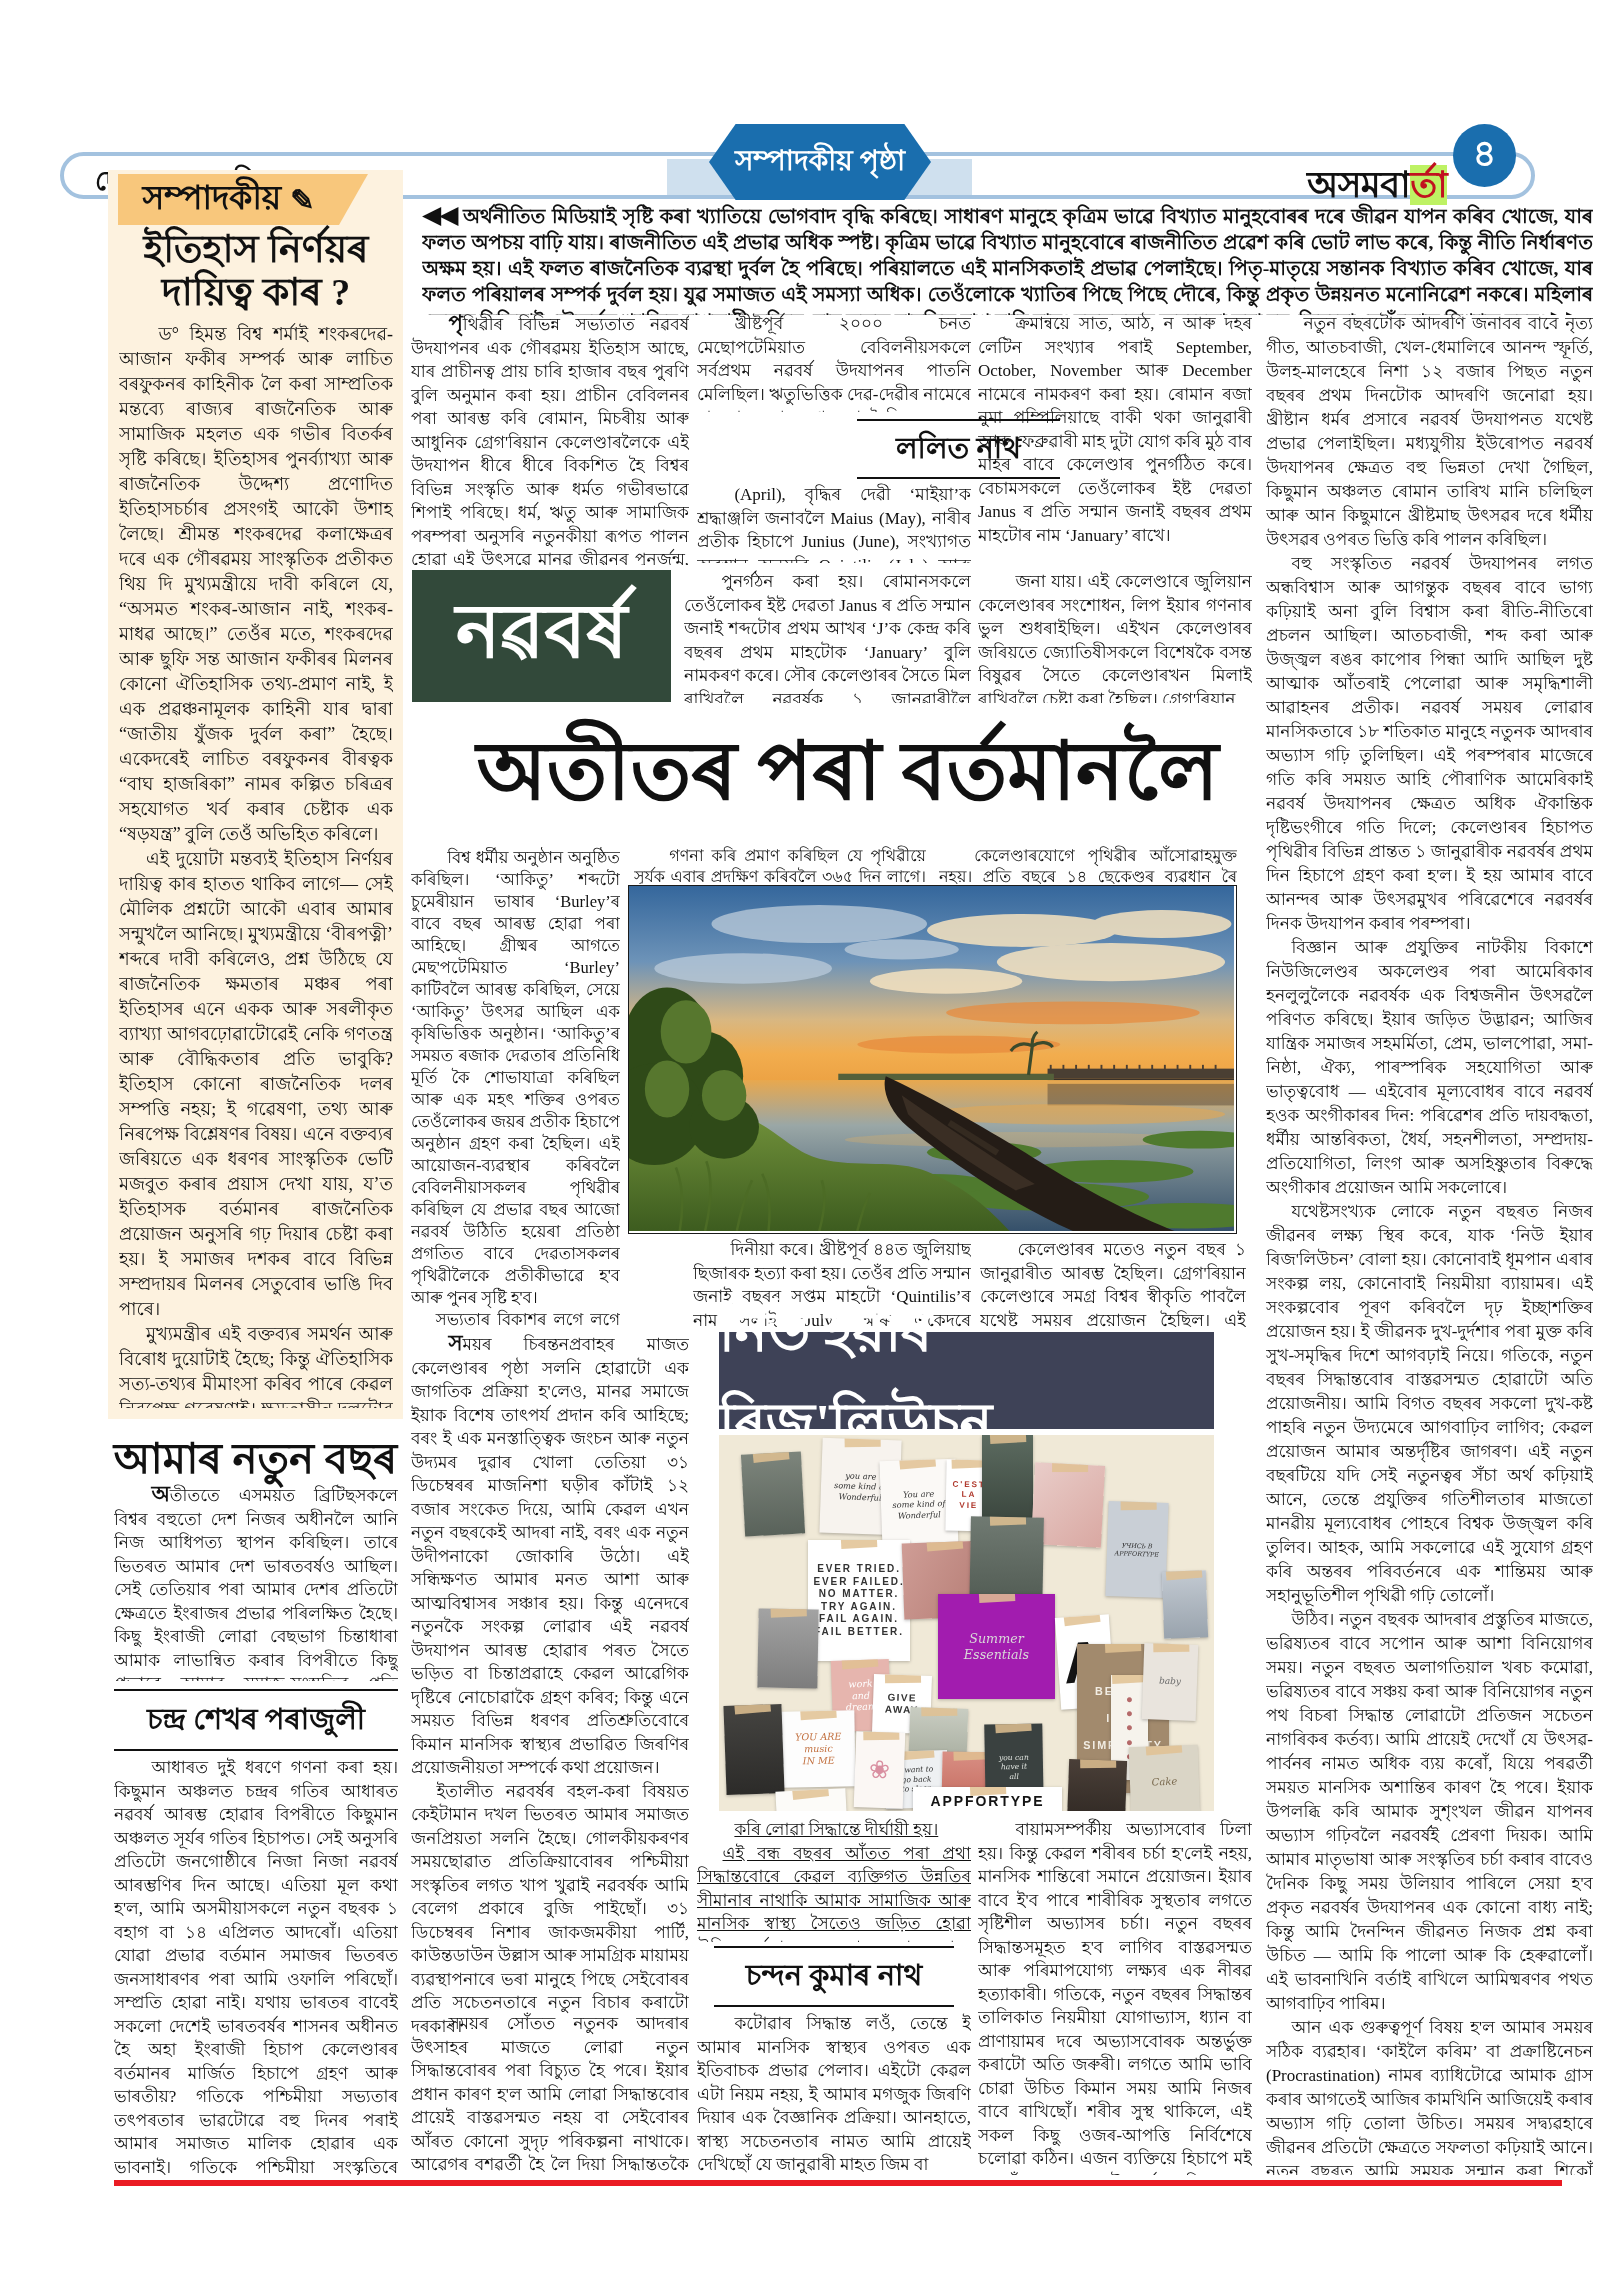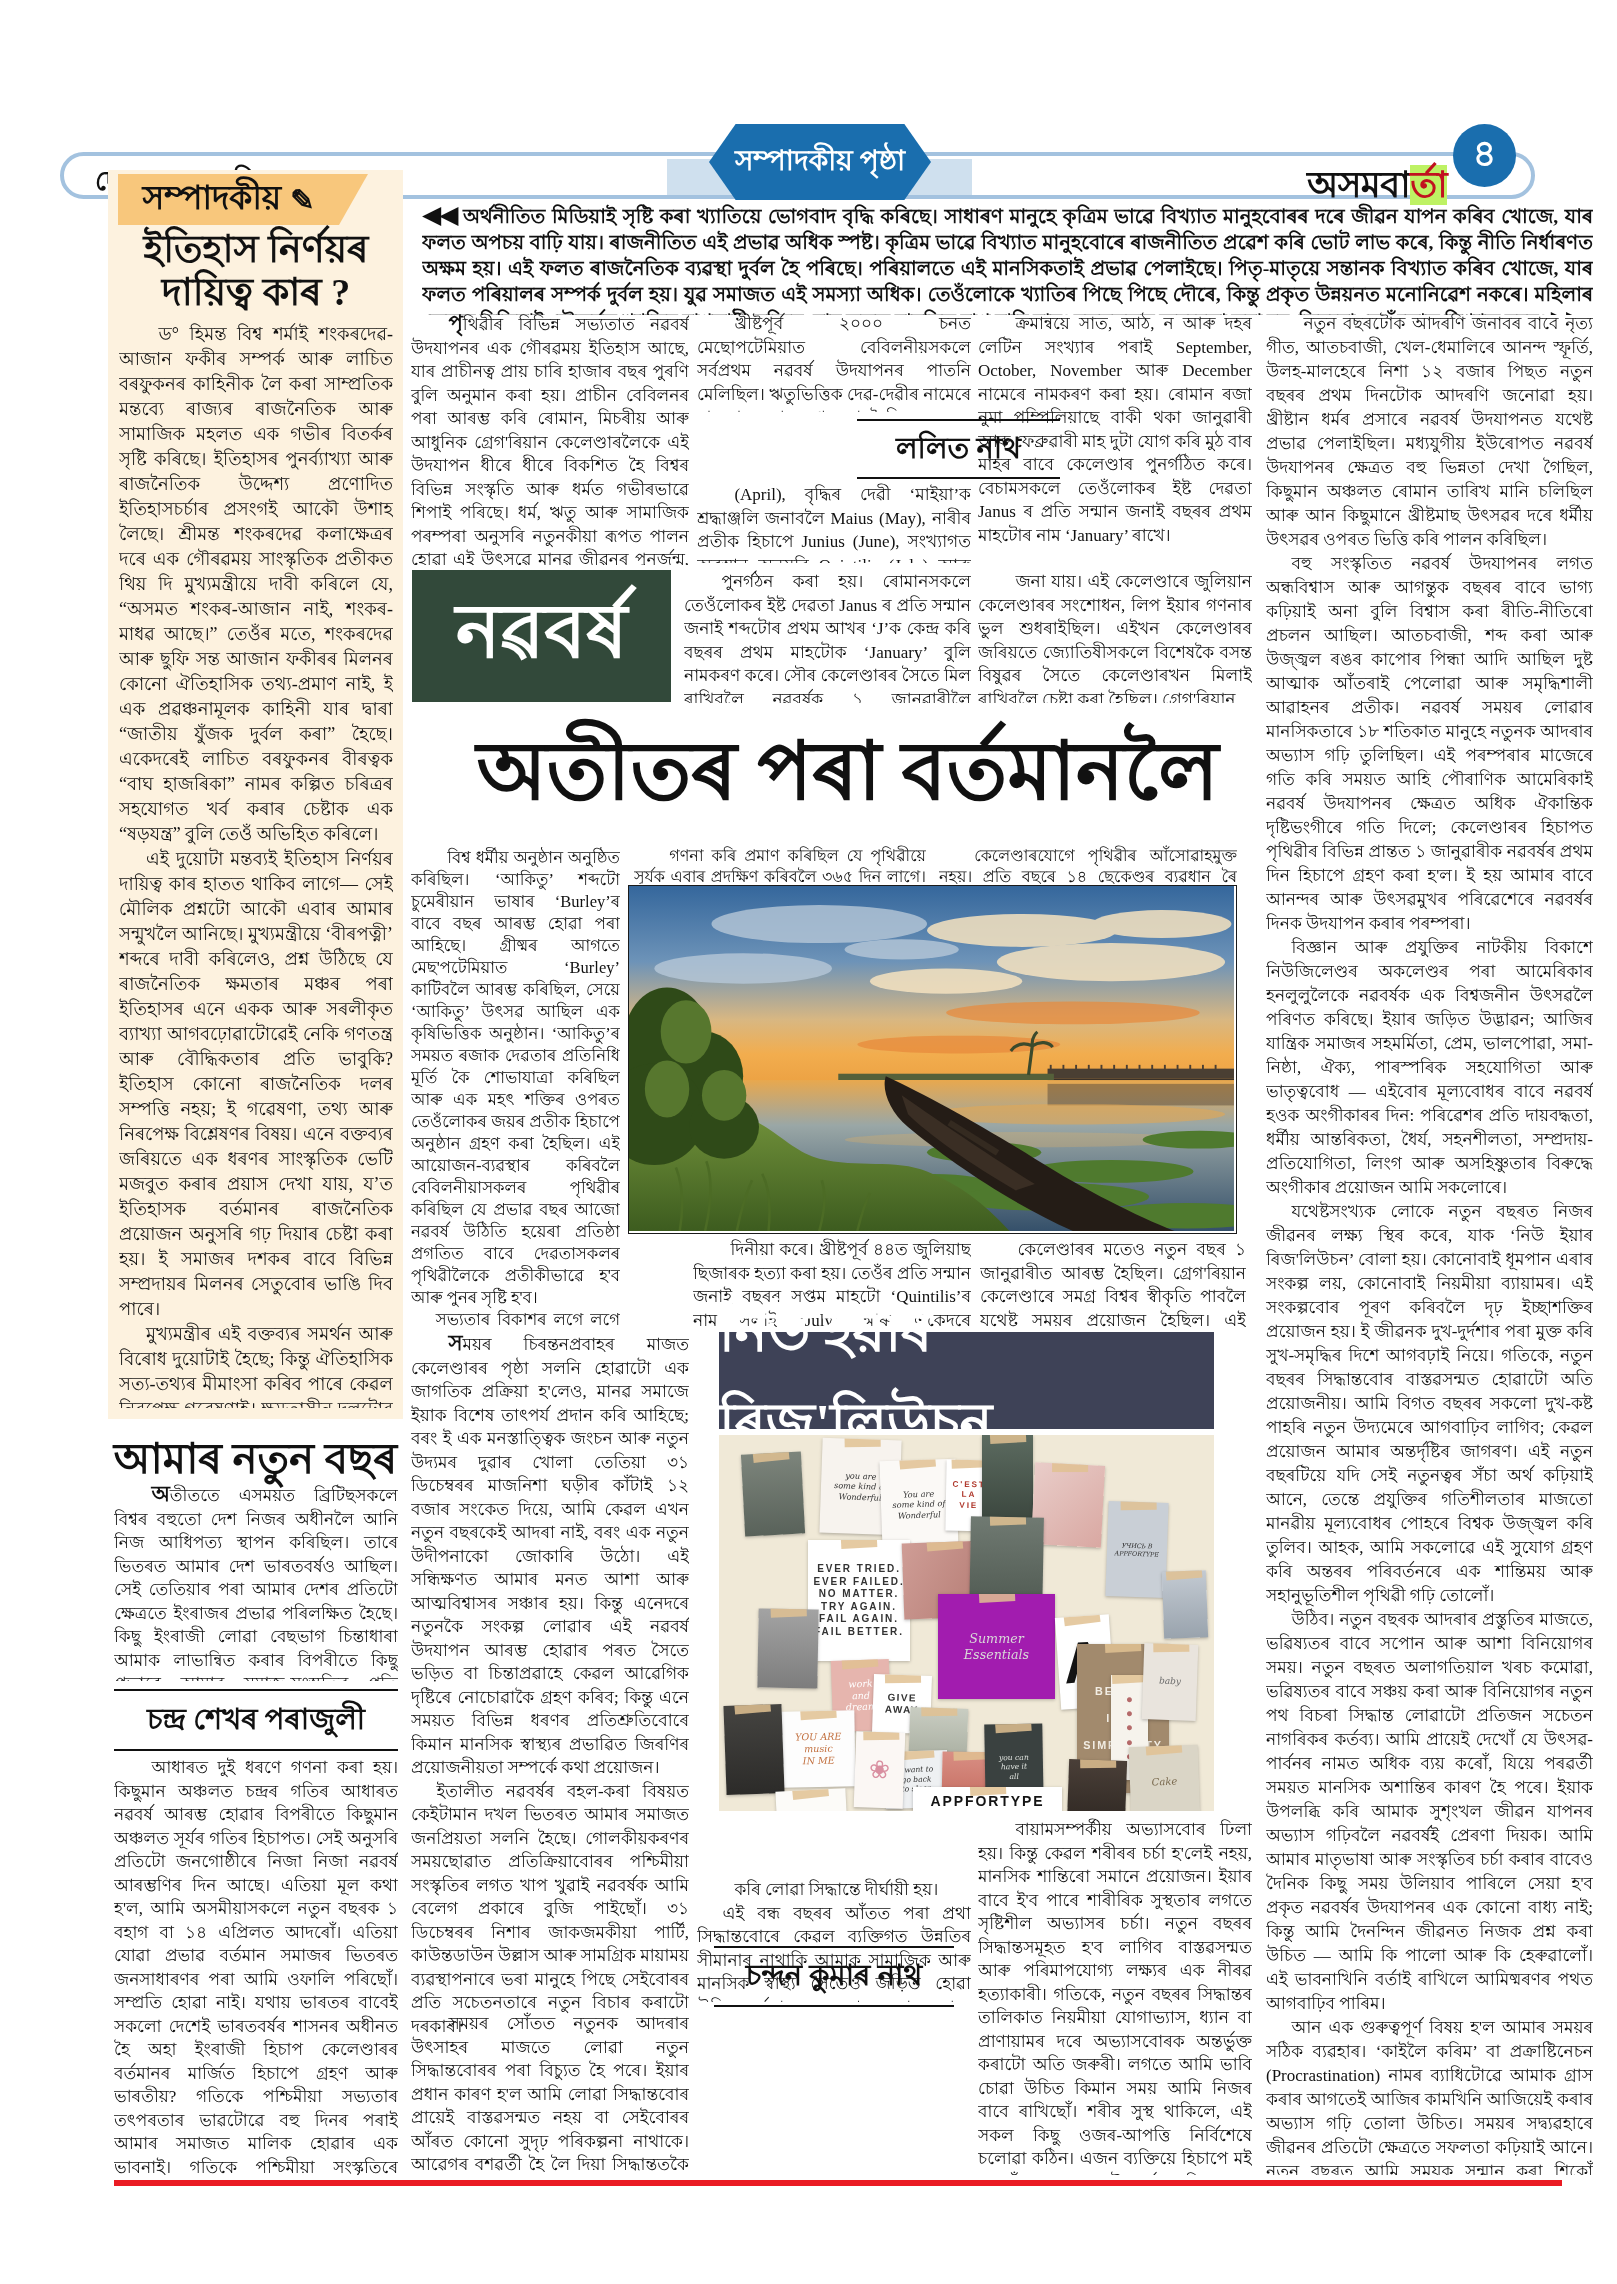--- a/index.html
+++ b/index.html
@@ -312,25 +312,28 @@
       <div class="card " style="left: 39px; top: 174px; width: 60px; height: 79px; transform: rotate(1deg); background: linear-gradient(rgb(163, 163, 163), rgb(125, 125, 125)); color: rgb(51, 51, 51); font-size: 10px;"></div>
       <div class="card script" style="left: 58px; top: 355px; width: 70px; height: 63px; transform: rotate(-3deg); background: rgb(252, 251, 248); color: rgb(51, 51, 51); font-size: 9.5px;">Paris
 bonjour</div>
       <div class="card caps" style="left: 194px; top: 352px; width: 149px; height: 28.6px; transform: rotate(0deg); background: rgb(255, 255, 255); color: rgb(20, 20, 20); font-size: 14px;">APPFORTYPE</div>
       <div class="card " style="left: 349px; top: 325px; width: 58px; height: 67px; transform: rotate(2deg); background: linear-gradient(rgb(74, 63, 56), rgb(46, 39, 34)); color: rgb(51, 51, 51); font-size: 10px;"></div>
       <div class="card script" style="left: 411px; top: 311px; width: 69px; height: 73px; transform: rotate(-2deg); background: rgb(218, 213, 198); color: rgb(122, 106, 79); font-size: 10px;">Cake</div>
       <div class="card " style="left: 136px; top: 297px; width: 49px; height: 76px; transform: rotate(2deg); background: rgb(251, 247, 244); color: rgb(217, 143, 160); font-size: 25px;">❀</div>
       <div class="card " style="left: 444px; top: 136px; width: 44px; height: 67px; transform: rotate(-2deg); background: linear-gradient(rgb(195, 202, 210), rgb(153, 163, 173)); color: rgb(51, 51, 51); font-size: 10px;"></div>
     </div>
 
-  <div class="abs col body-col" style="left:697px;top:1878px;width:274px;height:124px;">
+  <div class="abs col body-col" style="left:697px;top:1818px;width:274px;height:124px;text-decoration:underline;">
       <p>কৰি লোৱা সিদ্ধান্তে দীৰ্ঘায়ী হয়।</p>
       <p>এই বন্ধ বছৰৰ আঁতত পৰা প্ৰথা সিদ্ধান্তবোৰে কেৱল ব্যক্তিগত উন্নতিৰ সীমানাৰ নাথাকি আমাক সামাজিক আৰু মানসিক স্বাস্থ্য সৈতেও জড়িত হোৱা উচিত। বৰ্তমান সময়ত মানৱ সমাজৰ বাবে সকলো সিদ্ধান্ততে হ'ব লাগিব ‘ডিজিটেল আসক্তি’ৰ পৰা মুক্তি। বৰ্তমানৰ কৰ্মব্যস্ত দেখা সময় আৰু ছুটিৰে মিডিয়াৰ সংযোগবোৰৰ মানৱৰ দৃষ্টিশক্তিৰ মানসিক স্বাস্থ্যৰ ক্ষতি কৰি আছে। সেয়েহে, নতুন বছৰত আমি অনলাইন ব্যৱহাৰ সময়সীমাৰ এক ‘ডিজিটেল ডিয়েট’ বা সচেতনতাৰে ইলেকট্ৰনিক ডিভাইচৰ পৰা আঁতৰি থকাৰ সিদ্ধান্ত ল'ব পাৰোঁ। আমি যদি দিনটোৰ এটি নিৰ্দিষ্ট সময় ফোন, লেপটপ আদিৰ পৰা দূৰত্ব ৰাখি প্ৰকৃতিৰ মাজত বা প্ৰিয়জনৰ সান্নিধ্যত</p>
     </div>
   <div class="abs byline" style="left:714px;top:1946px;width:240px;height:57px;">চন্দন কুমাৰ নাথ</div>
+  <div class="abs col body-col" style="left:697px;top:2012px;width:274px;height:162px;">
+      <p>কটোৱাৰ সিদ্ধান্ত লওঁ, তেন্তে ই আমাৰ মানসিক স্বাস্থ্যৰ ওপৰত এক ইতিবাচক প্ৰভাৱ পেলাব। এইটো কেৱল এটা নিয়ম নহয়, ই আমাৰ মগজুক জিৰণি দিয়াৰ এক বৈজ্ঞানিক প্ৰক্ৰিয়া। আনহাতে, স্বাস্থ্য সচেতনতাৰ নামত আমি প্ৰায়েই দেখিছোঁ যে জানুৱাৰী মাহত জিম বা</p>
+    </div>
   <div class="abs col body-col" style="left:978px;top:1818px;width:274px;height:357px;">
       <p>বায়ামসম্পৰ্কীয় অভ্যাসবোৰ ঢিলা হয়। কিন্তু কেৱল শৰীৰৰ চৰ্চা হ'লেই নহয়, মানসিক শান্তিৰো সমানে প্ৰয়োজন। ইয়াৰ বাবে ই'ব পাৰে শাৰীৰিক সুস্থতাৰ লগতে সৃষ্টিশীল অভ্যাসৰ চৰ্চা। নতুন বছৰৰ সিদ্ধান্তসমূহত হ'ব লাগিব বাস্তৱসন্মত আৰু পৰিমাপযোগ্য লক্ষ্যৰ এক নীৰৱ হত্যাকাৰী। গতিকে, নতুন বছৰৰ সিদ্ধান্তৰ তালিকাত নিয়মীয়া যোগাভ্যাস, ধ্যান বা প্ৰাণায়ামৰ দৰে অভ্যাসবোৰক অন্তৰ্ভুক্ত কৰাটো অতি জৰুৰী। লগতে আমি ভাবি চোৱা উচিত কিমান সময় আমি নিজৰ বাবে ৰাখিছোঁ। শৰীৰ সুস্থ থাকিলে, এই সকল কিছু ওজৰ-আপত্তি নিৰ্বিশেষে চলোৱা কঠিন। এজন ব্যক্তিয়ে হিচাপে মই ভাবোঁ যে কেৱল উপাৰ্জন বৃদ্ধিৰ কথা ভবাৰ সলনি আমি ‘আৰ্থিক অনুশাসন’ বা ফাইনেনচিয়েল ডিচিপ্লিনৰ ওপৰত বেছি গুৰুত্ব দিয়া</p>
     </div>
 
   <div class="abs col body-col" style="left:411px;top:2012px;width:278px;height:162px;">
       <p>সময়ৰ সোঁতত নতুনক আদৰাৰ উৎসাহৰ মাজতে লোৱা নতুন সিদ্ধান্তবোৰৰ পৰা বিচ্যুত হৈ পৰে। ইয়াৰ প্ৰধান কাৰণ হ'ল আমি লোৱা সিদ্ধান্তবোৰ প্ৰায়েই বাস্তৱসন্মত নহয় বা সেইবোৰৰ আঁৰত কোনো সুদৃঢ় পৰিকল্পনা নাথাকে। আৱেগৰ বশৱৰ্তী হৈ লৈ দিয়া সিদ্ধান্ততকৈ যুক্তি আৰু নিজৰ সামৰ্থ্যৰ ওপৰত ভিত্তি</p>
     </div>
 
   <div class="abs col body-col" style="left:1266px;top:312px;width:327px;height:1863px;font-size:17px;line-height:24px;">
       <p>নতুন বছৰটোক আদৰণি জনাবৰ বাবে নৃত্য গীত, আতচবাজী, খেল-ধেমালিৰে আনন্দ স্ফূৰ্তি, উলহ-মালহেৰে নিশা ১২ বজাৰ পিছত নতুন বছৰৰ প্ৰথম দিনটোক আদৰণি জনোৱা হয়। খ্ৰীষ্টান ধৰ্মৰ প্ৰসাৰে নৱবৰ্ষ উদযাপনত যথেষ্ট প্ৰভাৱ পেলাইছিল। মধ্যযুগীয় ইউৰোপত নৱবৰ্ষ উদযাপনৰ ক্ষেত্ৰত বহু ভিন্নতা দেখা গৈছিল, কিছুমান অঞ্চলত ৰোমান তাৰিখ মানি চলিছিল আৰু আন কিছুমানে খ্ৰীষ্টমাছ উৎসৱৰ দৰে ধৰ্মীয় উৎসৱৰ ওপৰত ভিত্তি কৰি পালন কৰিছিল।</p>

